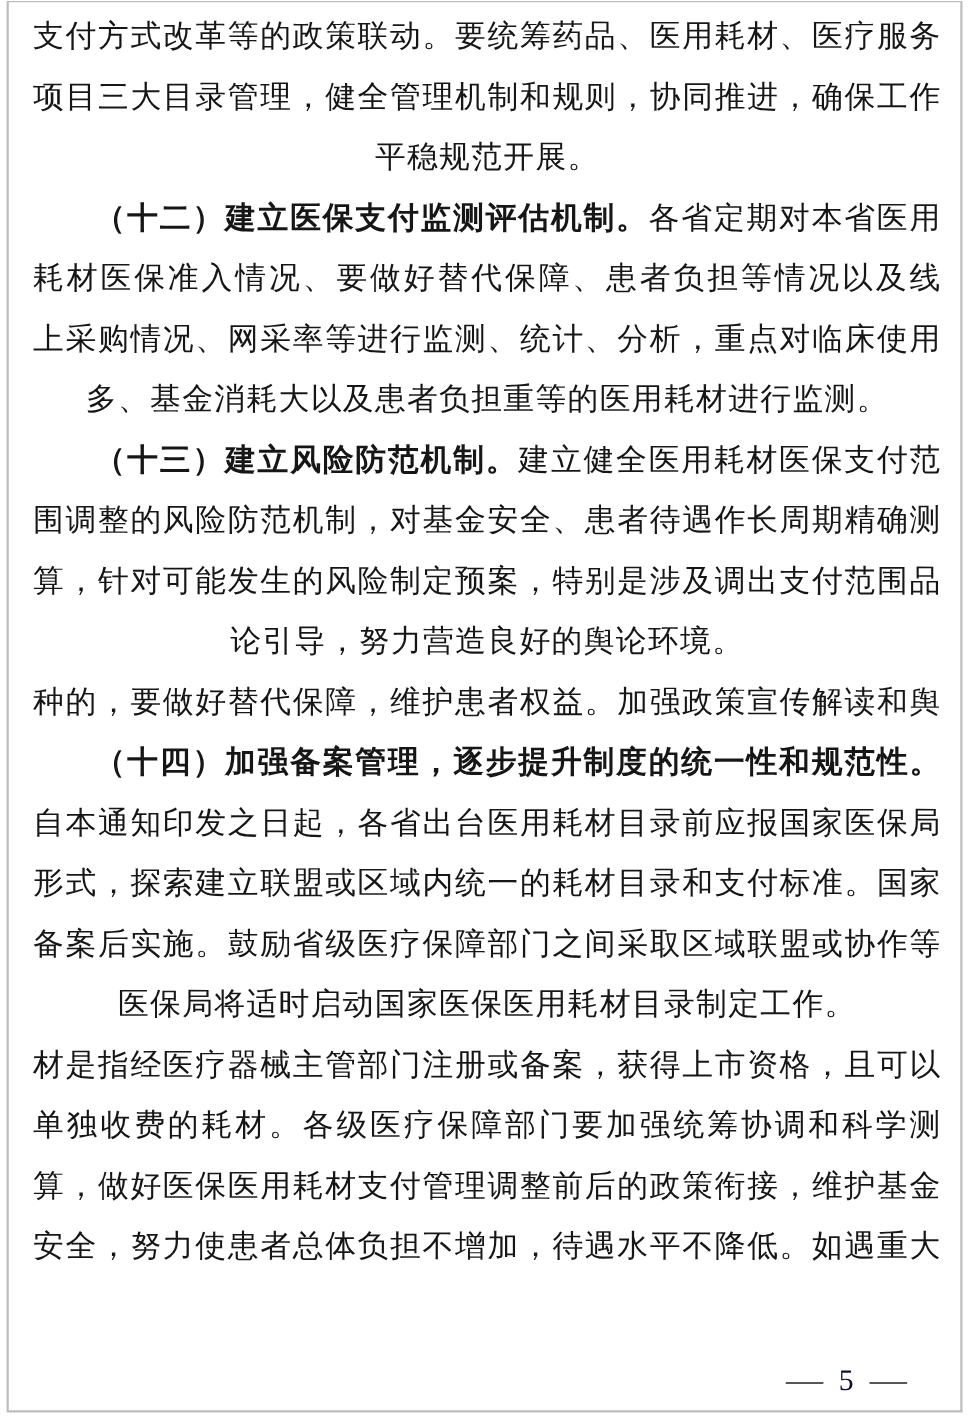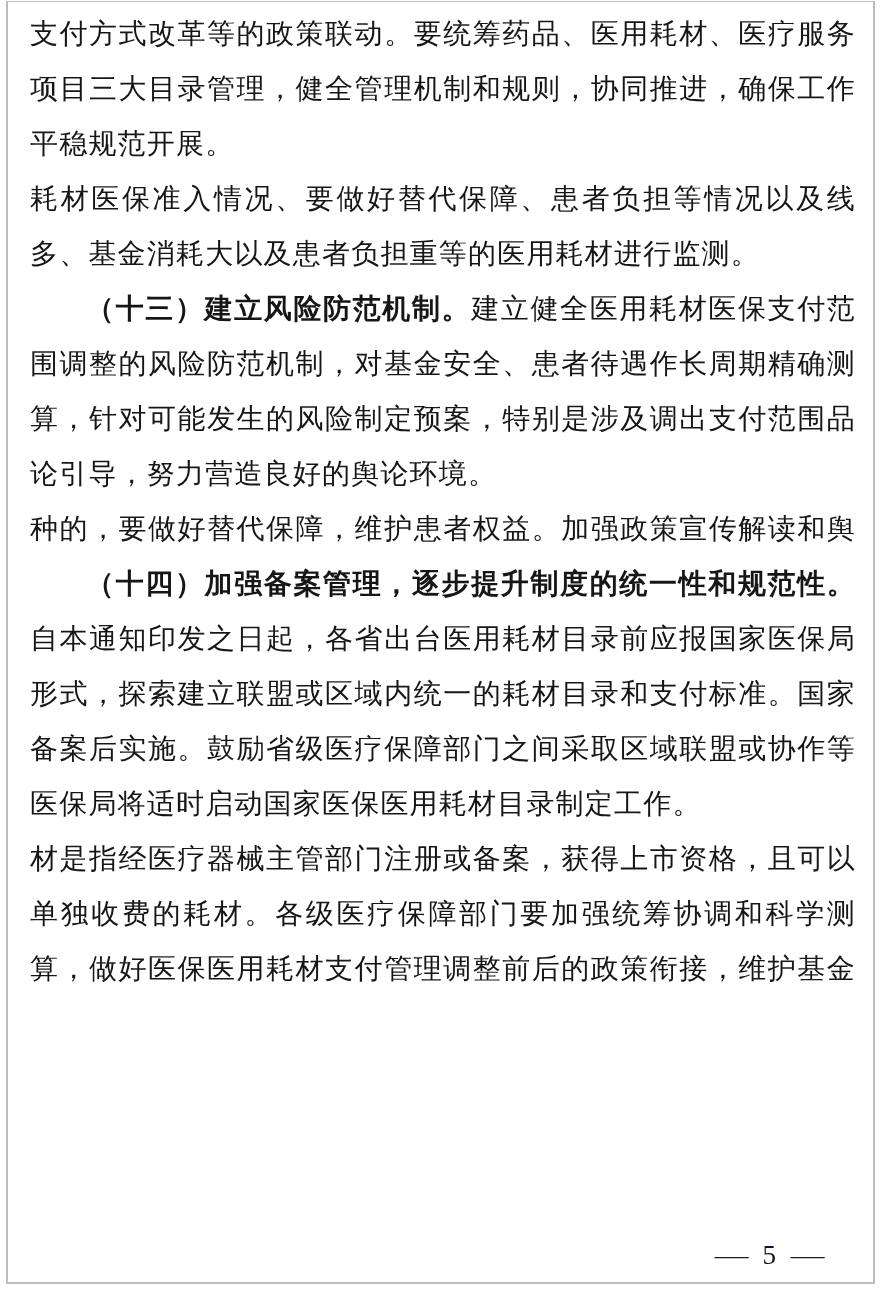--- a/index.html
+++ b/index.html
@@ -30,21 +30,21 @@
     left: 30px;
     top: 6px;
     width: 826px;
   }
   .line {
     font-size: 28px;
     line-height: 55px;
     height: 55px;
     color: #161616;
     letter-spacing: 1.2px;
-    text-align: left;
+    text-align: center;
     white-space: normal;
   }
   .line.fill {
     text-align: justify;
     text-align-last: justify;
   }
   .line.indent {
     text-indent: 56px;
   }
   .seg-bold {
@@ -73,32 +73,35 @@
 </style>
 </head>
 <body>
 
 <div class="page-frame"></div>
 
 <div class="text-block">
     <div class="line fill"><span class="seg">支付方式改革等的政策联动。要统筹药品、医用耗材、医疗服务</span></div>
     <div class="line fill"><span class="seg">项目三大目录管理，健全管理机制和规则，协同推进，确保工作</span></div>
     <div class="line"><span class="seg">平稳规范开展。</span></div>
+    <div class="line fill indent"><span class="seg-bold">（十二）建立医保支付监测评估机制。</span><span class="seg">各省定期对本省医用</span></div>
     <div class="line fill"><span class="seg">耗材医保准入情况、要做好替代保障、患者负担等情况以及线</span></div>
+    <div class="line fill"><span class="seg">上采购情况、网采率等进行监测、统计、分析，重点对临床使用</span></div>
     <div class="line"><span class="seg">多、基金消耗大以及患者负担重等的医用耗材进行监测。</span></div>
     <div class="line fill indent"><span class="seg-bold">（十三）建立风险防范机制。</span><span class="seg">建立健全医用耗材医保支付范</span></div>
     <div class="line fill"><span class="seg">围调整的风险防范机制，对基金安全、患者待遇作长周期精确测</span></div>
     <div class="line fill"><span class="seg">算，针对可能发生的风险制定预案，特别是涉及调出支付范围品</span></div>
     <div class="line"><span class="seg">论引导，努力营造良好的舆论环境。</span></div>
     <div class="line fill"><span class="seg">种的，要做好替代保障，维护患者权益。加强政策宣传解读和舆</span></div>
     <div class="line fill indent"><span class="seg-bold">（十四）加强备案管理，逐步提升制度的统一性和规范性。</span></div>
     <div class="line fill"><span class="seg">自本通知印发之日起，各省出台医用耗材目录前应报国家医保局</span></div>
     <div class="line fill"><span class="seg">形式，探索建立联盟或区域内统一的耗材目录和支付标准。国家</span></div>
     <div class="line fill"><span class="seg">备案后实施。鼓励省级医疗保障部门之间采取区域联盟或协作等</span></div>
     <div class="line"><span class="seg">医保局将适时启动国家医保医用耗材目录制定工作。</span></div>
     <div class="line fill"><span class="seg">材是指经医疗器械主管部门注册或备案，获得上市资格，且可以</span></div>
     <div class="line fill"><span class="seg">单独收费的耗材。各级医疗保障部门要加强统筹协调和科学测</span></div>
     <div class="line fill"><span class="seg">算，做好医保医用耗材支付管理调整前后的政策衔接，维护基金</span></div>
+    <div class="line fill"><span class="seg">安全，努力使患者总体负担不增加，待遇水平不降低。如遇重大</span></div>
   </div>
 
 <div class="page-footer">
   <span class="dash">—</span><span class="num">5</span><span class="dash">—</span>
 </div>
 
 </body></html>

